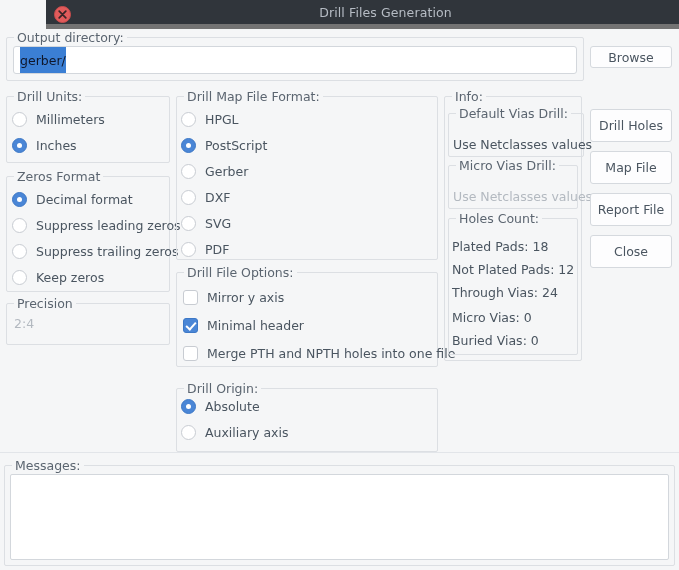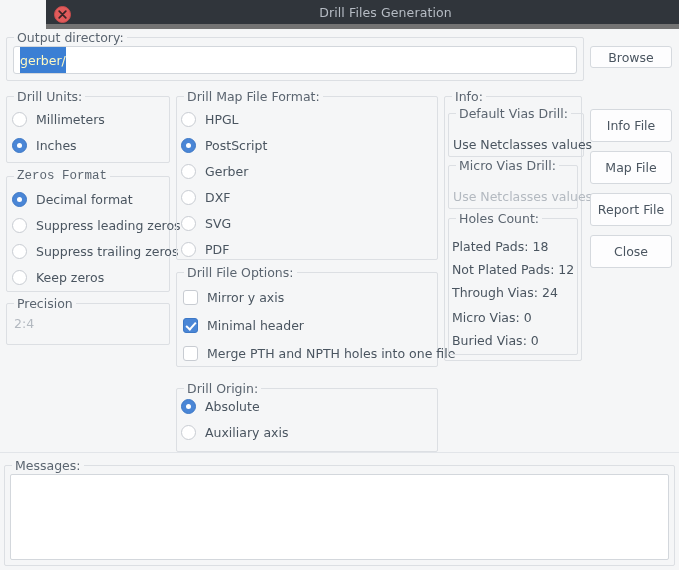--- a/index.html
+++ b/index.html
@@ -124,21 +124,21 @@
     display: flex;
     align-items: center;
     padding: 0 6px;
     font-size: 12.5px;
     color: #3c4350;
     overflow: hidden;
     cursor: text;
   }
   .sel {
     background: #3b7fd4;
-    color: #fef9c3;
+    color: #0f172a;
     padding: 10px 0;
   }
   .btn {
     position: absolute;
     background: #fdfdfe;
     border: 1px solid #d5d9de;
     border-radius: 3px;
     display: flex; align-items: center; justify-content: center;
     font-size: 12.5px;
     color: #4a5560;
@@ -193,21 +193,21 @@
   </div>
   <div class="row" style="left:12px; top:112px;">
     <span class="radio"></span>
     <span class="lbl">Millimeters</span>
   </div>
   <div class="row" style="left:12px; top:138px;">
     <span class="radio on"></span>
     <span class="lbl">Inches</span>
   </div>
 
-  <div class="group" style="left:6px; top:176px; width:164px; height:116px;font-family:Liberation Mono, monospace;">
+  <div class="group" style="left:6px; top:176px; width:164px; height:116px;">
     <div class="glabel">Zeros Format</div>
   </div>
   <div class="row" style="left:12px; top:192px;">
     <span class="radio on"></span>
     <span class="lbl">Decimal format</span>
   </div>
   <div class="row" style="left:12px; top:218px;">
     <span class="radio"></span>
     <span class="lbl">Suppress leading zeros</span>
   </div>
@@ -297,21 +297,21 @@
 
   <div class="group" style="left:448px; top:218px; width:130px; height:137px;">
     <div class="glabel">Holes Count:</div>
   </div>
   <div class="plain-text dark" style="left:452px; top:239px;">Plated Pads: 18</div>
   <div class="plain-text dark" style="left:452px; top:262px;">Not Plated Pads: 12</div>
   <div class="plain-text dark" style="left:452px; top:285px;">Through Vias: 24</div>
   <div class="plain-text dark" style="left:452px; top:310px;">Micro Vias: 0</div>
   <div class="plain-text dark" style="left:452px; top:333px;">Buried Vias: 0</div>
 
-  <div class="btn" style="left:590px; top:109px; width:82px; height:33px;">Info File</div>
+  <div class="btn" style="left:590px; top:109px; width:82px; height:33px;">Drill Holes</div>
   <div class="btn" style="left:590px; top:151px; width:82px; height:33px;">Map File</div>
   <div class="btn" style="left:590px; top:193px; width:82px; height:33px;">Report File</div>
   <div class="btn" style="left:590px; top:235px; width:82px; height:33px;">Close</div>
 
   <div class="hrule" style="left:0px; top:452px; width:679px;"></div>
   <div class="group" style="left:4px; top:465px; width:671px; height:101px;">
     <div class="glabel">Messages:</div>
   </div>
   <div class="textarea" style="left:10px; top:474px; width:659px; height:86px;"></div>
 

